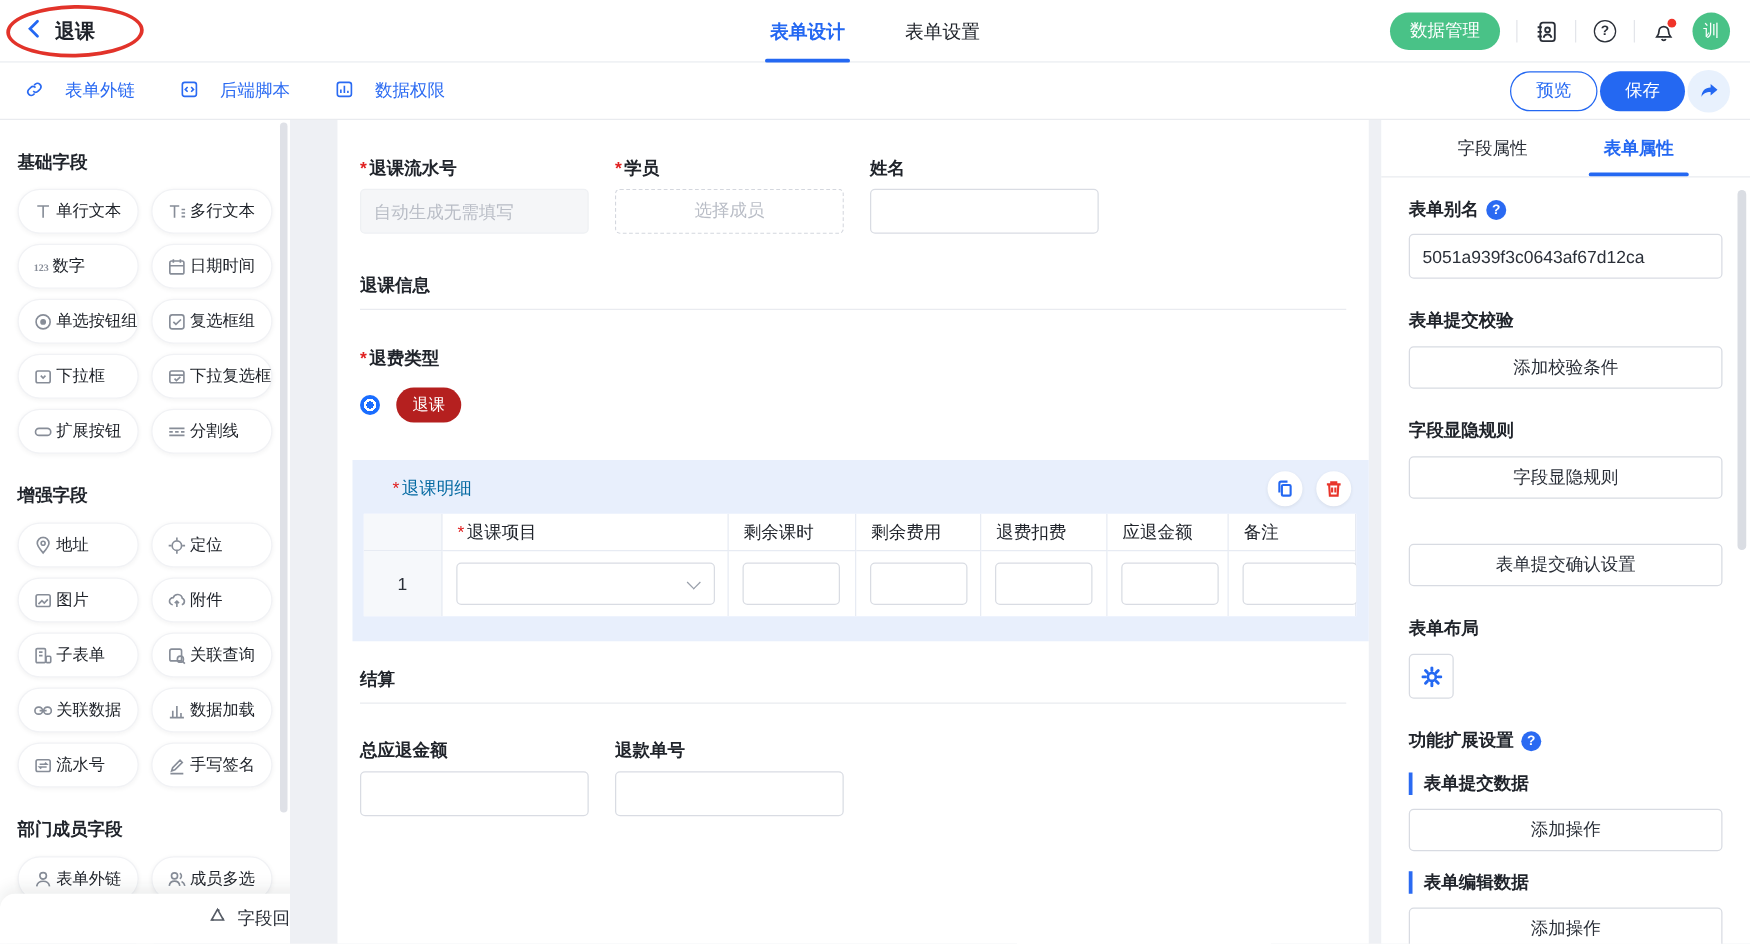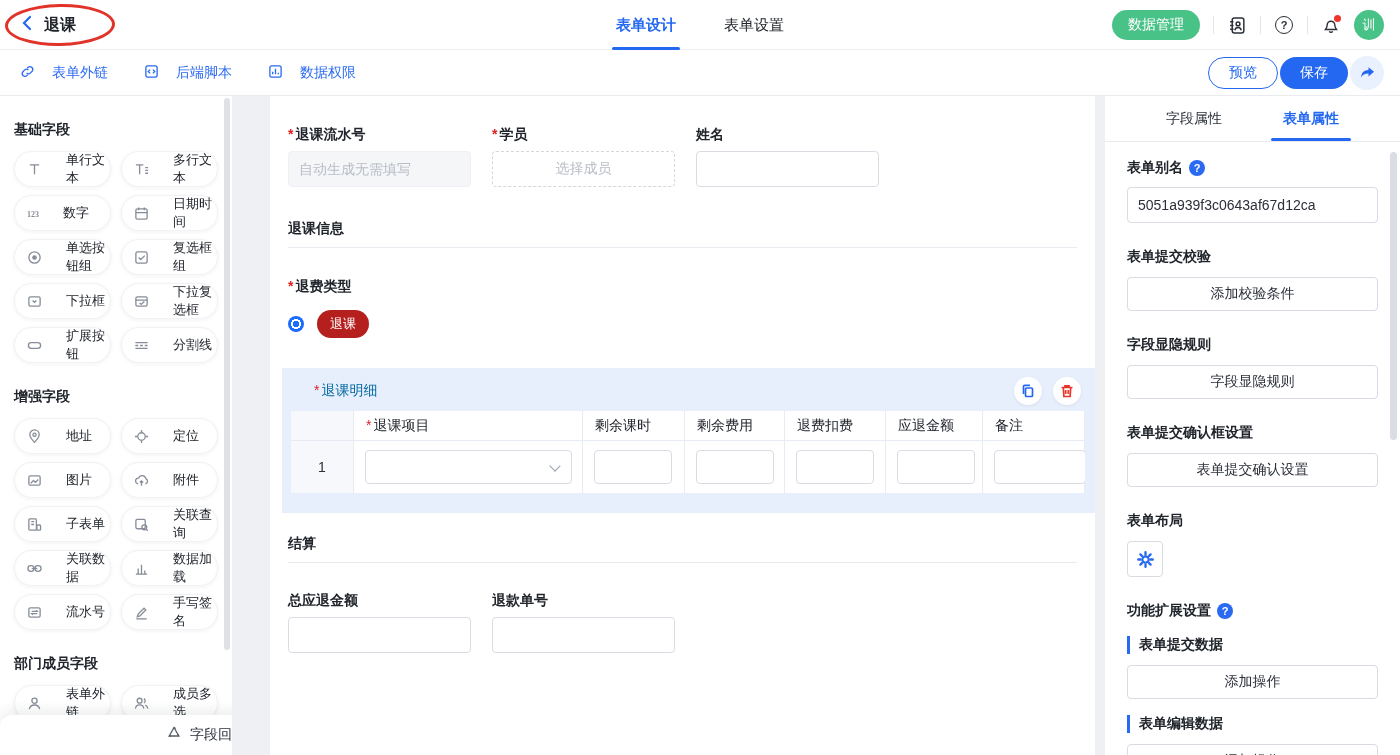--- a/index.html
+++ b/index.html
@@ -33,21 +33,21 @@
   .toolbar-right { position:absolute; right:16px; top:0; height:46px; display:flex; align-items:center; gap:2px; }
   .btn-preview { height:32px; padding:0 20px; border:1px solid #2468f2; color:#2468f2; background:#fff; border-radius:16px; font-size:14px; cursor:pointer; }
   .btn-save { height:32px; padding:0 20px; border:none; color:#fff; background:#2468f2; border-radius:16px; font-size:14px; cursor:pointer; }
   .btn-share { width:34px; height:34px; border-radius:50%; background:#e8f1fd; border:none; display:flex; align-items:center; justify-content:center; cursor:pointer; }
 
   
   .sidebar { position:absolute; left:0; top:96px; width:232px; height:659px; background:#fff; overflow:hidden;font-family:Liberation Serif, serif; }
   .sidebar-inner { padding:0 14px; }
   .side-title { font-size:14px; font-weight:700; color:#20242b; margin:25px 0 12px; }
   .pill-grid { display:grid; grid-template-columns:1fr 1fr; column-gap:10px; row-gap:8px; }
-  .pill { height:36px; border-radius:18px; background:#fff; border:1px solid #f1f2f5; box-shadow:0 1px 4px rgba(31,35,41,.06); display:flex; align-items:center; padding-left:12px; gap:24px; font-size:13px; color:#20242b; cursor:grab; }
+  .pill { height:36px; border-radius:18px; background:#fff; border:1px solid #f1f2f5; box-shadow:0 1px 4px rgba(31,35,41,.06); display:flex; align-items:center; padding-left:12px; gap:3px; font-size:13px; color:#20242b; cursor:grab; }
   .pill svg { width:15px; height:15px; stroke:#878d98; fill:none; stroke-width:1.4; flex:none; }
   .num-icon::before { content:"123"; font-size:8px; font-weight:700; color:#878d98; letter-spacing:0; }
   .pill-ghost { background:#f3f4f7; border-color:#f3f4f7; box-shadow:none; }
   .side-scrollbar { position:absolute; right:2px; top:2px; width:6px; height:552px; background:#dfe1e7; border-radius:3px; cursor:pointer; }
   .recycle-bar { position:absolute; left:0; bottom:0; width:260px; height:40px; background:#fff; border-radius:12px 12px 0 0; box-shadow:0 -5px 12px rgba(31,35,41,.08); display:flex; align-items:center; justify-content:flex-end; gap:8px; font-size:14px; color:#2a2f38; cursor:pointer; z-index:5; }
   .recycle-bar svg { stroke:#565c66; fill:none; stroke-width:1.3; }
 
   
   .canvas { position:absolute; left:270px; top:96px; width:825px; height:659px; background:#fff; padding:30px 18px 0; overflow:hidden; }
   .field-row { display:flex; gap:21px; }
@@ -488,21 +488,20 @@
       <div class="p-label">表单提交校验</div>
       <button class="p-btn">添加校验条件</button>
     </div>
 
     <div class="p-section">
       <div class="p-label">字段显隐规则</div>
       <button class="p-btn">字段显隐规则</button>
     </div>
 
     <div class="p-section">
-      <div class="p-label">表单提交确认框设置</div>
       <button class="p-btn">表单提交确认设置</button>
     </div>
 
     <div class="p-section">
       <div class="p-label">表单布局</div>
       <div class="layout-row">
         <button class="gear-btn">
           <svg width="17" height="17" viewBox="0 0 16 16">
               <circle cx="8" cy="8" r="3" fill="none" stroke="#2468f2" stroke-width="2"></circle>
               <path d="M8 1.2v2M8 12.8v2M1.2 8h2M12.8 8h2M3.2 3.2l1.4 1.4M11.4 11.4l1.4 1.4M12.8 3.2l-1.4 1.4M4.6 11.4l-1.4 1.4" stroke="#2468f2" stroke-width="2.2" stroke-linecap="round"></path>

